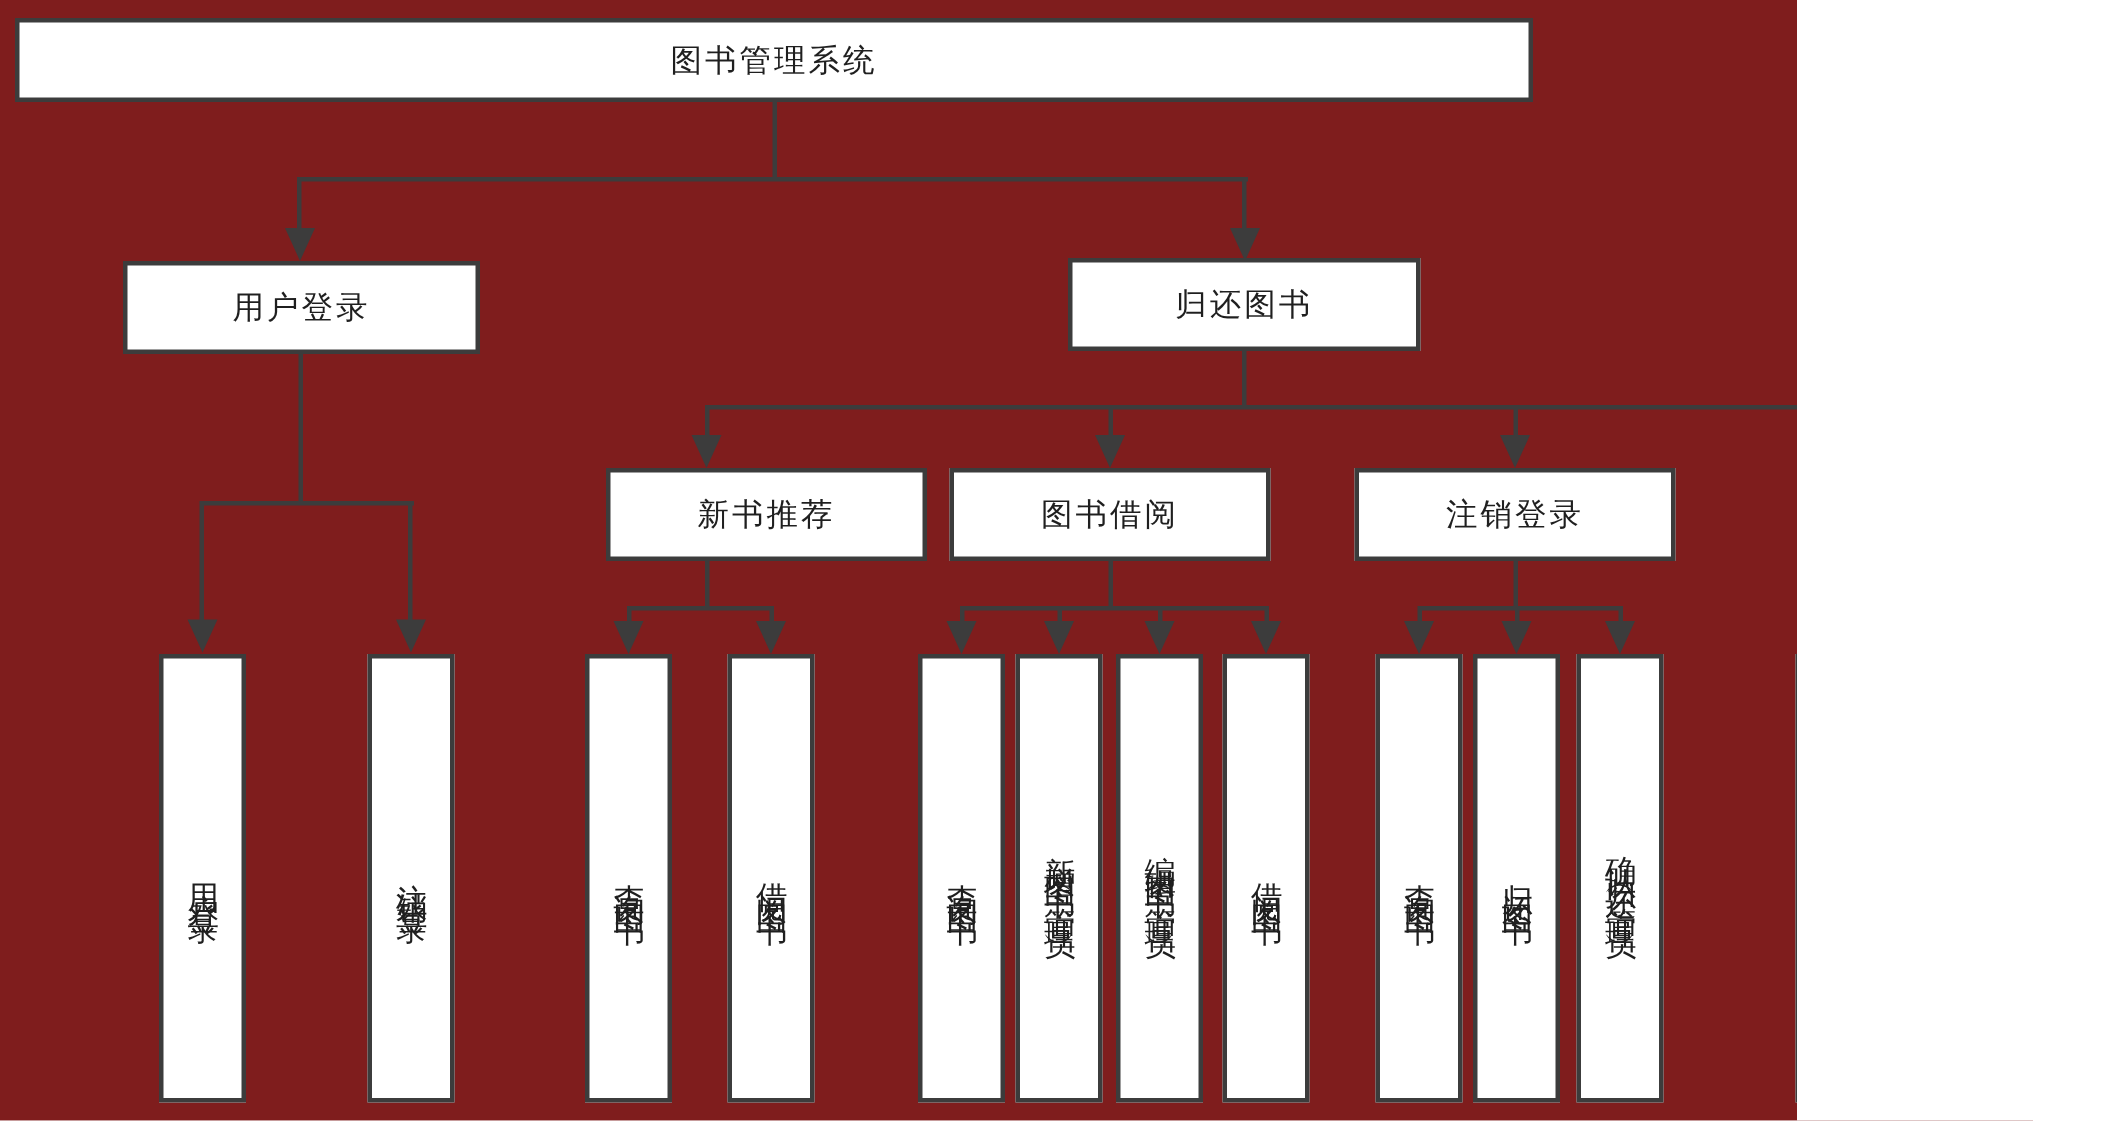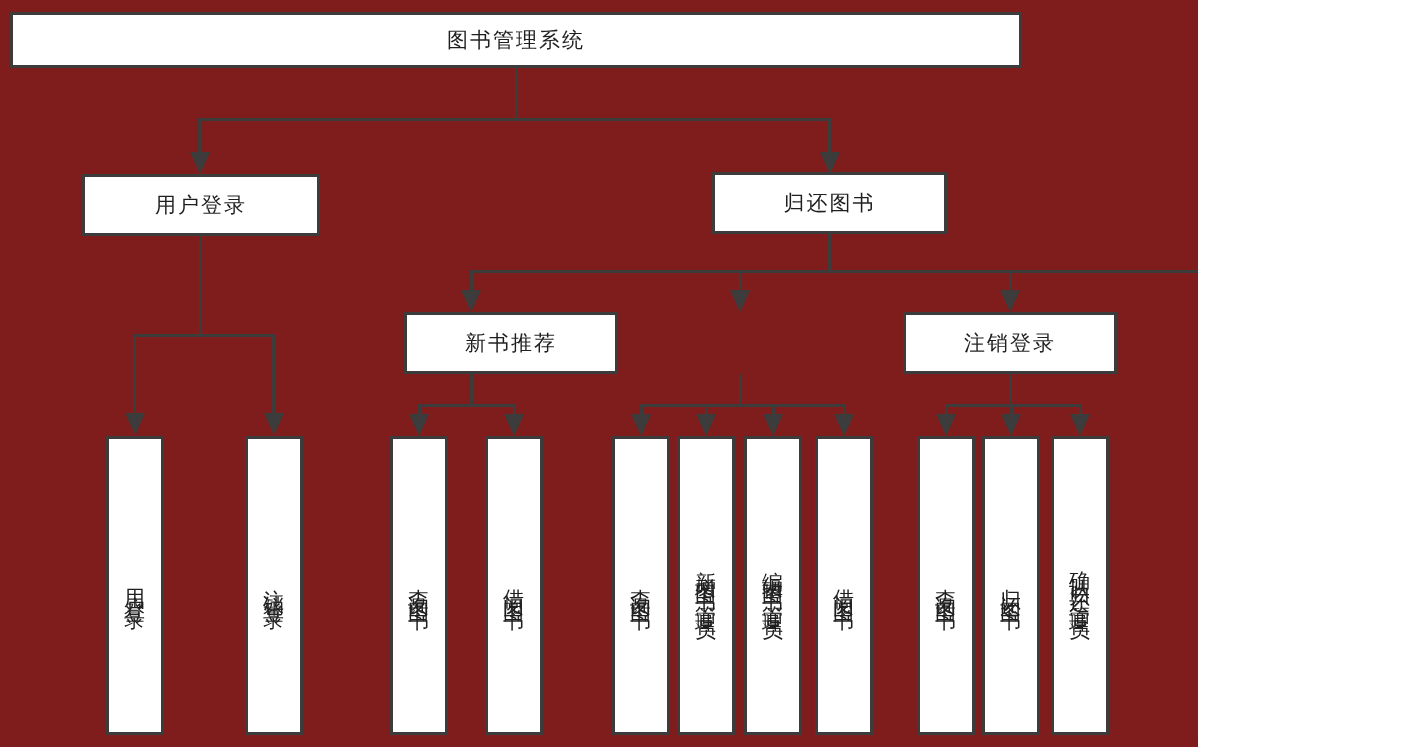--- a/index.html
+++ b/index.html
@@ -75,20 +75,21 @@
   <div class="vl" style="left:470px;top:270px;height:21px;"></div>
   <div class="arw" style="left:461px;top:290px;"></div>
   <div class="vl" style="left:739px;top:270px;height:21px;"></div>
   <div class="arw" style="left:730px;top:290px;"></div>
   <div class="vl" style="left:1009px;top:270px;height:21px;"></div>
   <div class="arw" style="left:1000px;top:290px;"></div>
   <div class="vl" style="left:1279px;top:270px;height:21px;"></div>
   <div class="arw" style="left:1270px;top:290px;"></div>
 
   <div class="node" style="left:364px;top:312px;width:214px;height:62px;margin-left:40px;">新书推荐</div>
+  <div class="node" style="left:633px;top:312px;width:214px;height:62px;">图书借阅</div>
   <div class="node" style="left:903px;top:312px;width:214px;height:62px;">注销登录</div>
 
   <div class="vl" style="left:470px;top:374px;height:31px;"></div>
   <div class="hl" style="left:419px;top:404px;width:96px;"></div>
   <div class="vl" style="left:418px;top:404px;height:12px;"></div>
   <div class="arw" style="left:409px;top:414px;"></div>
   <div class="vl" style="left:513px;top:404px;height:12px;"></div>
   <div class="arw" style="left:504px;top:414px;"></div>
 
   <div class="vl" style="left:739px;top:374px;height:31px;"></div>

